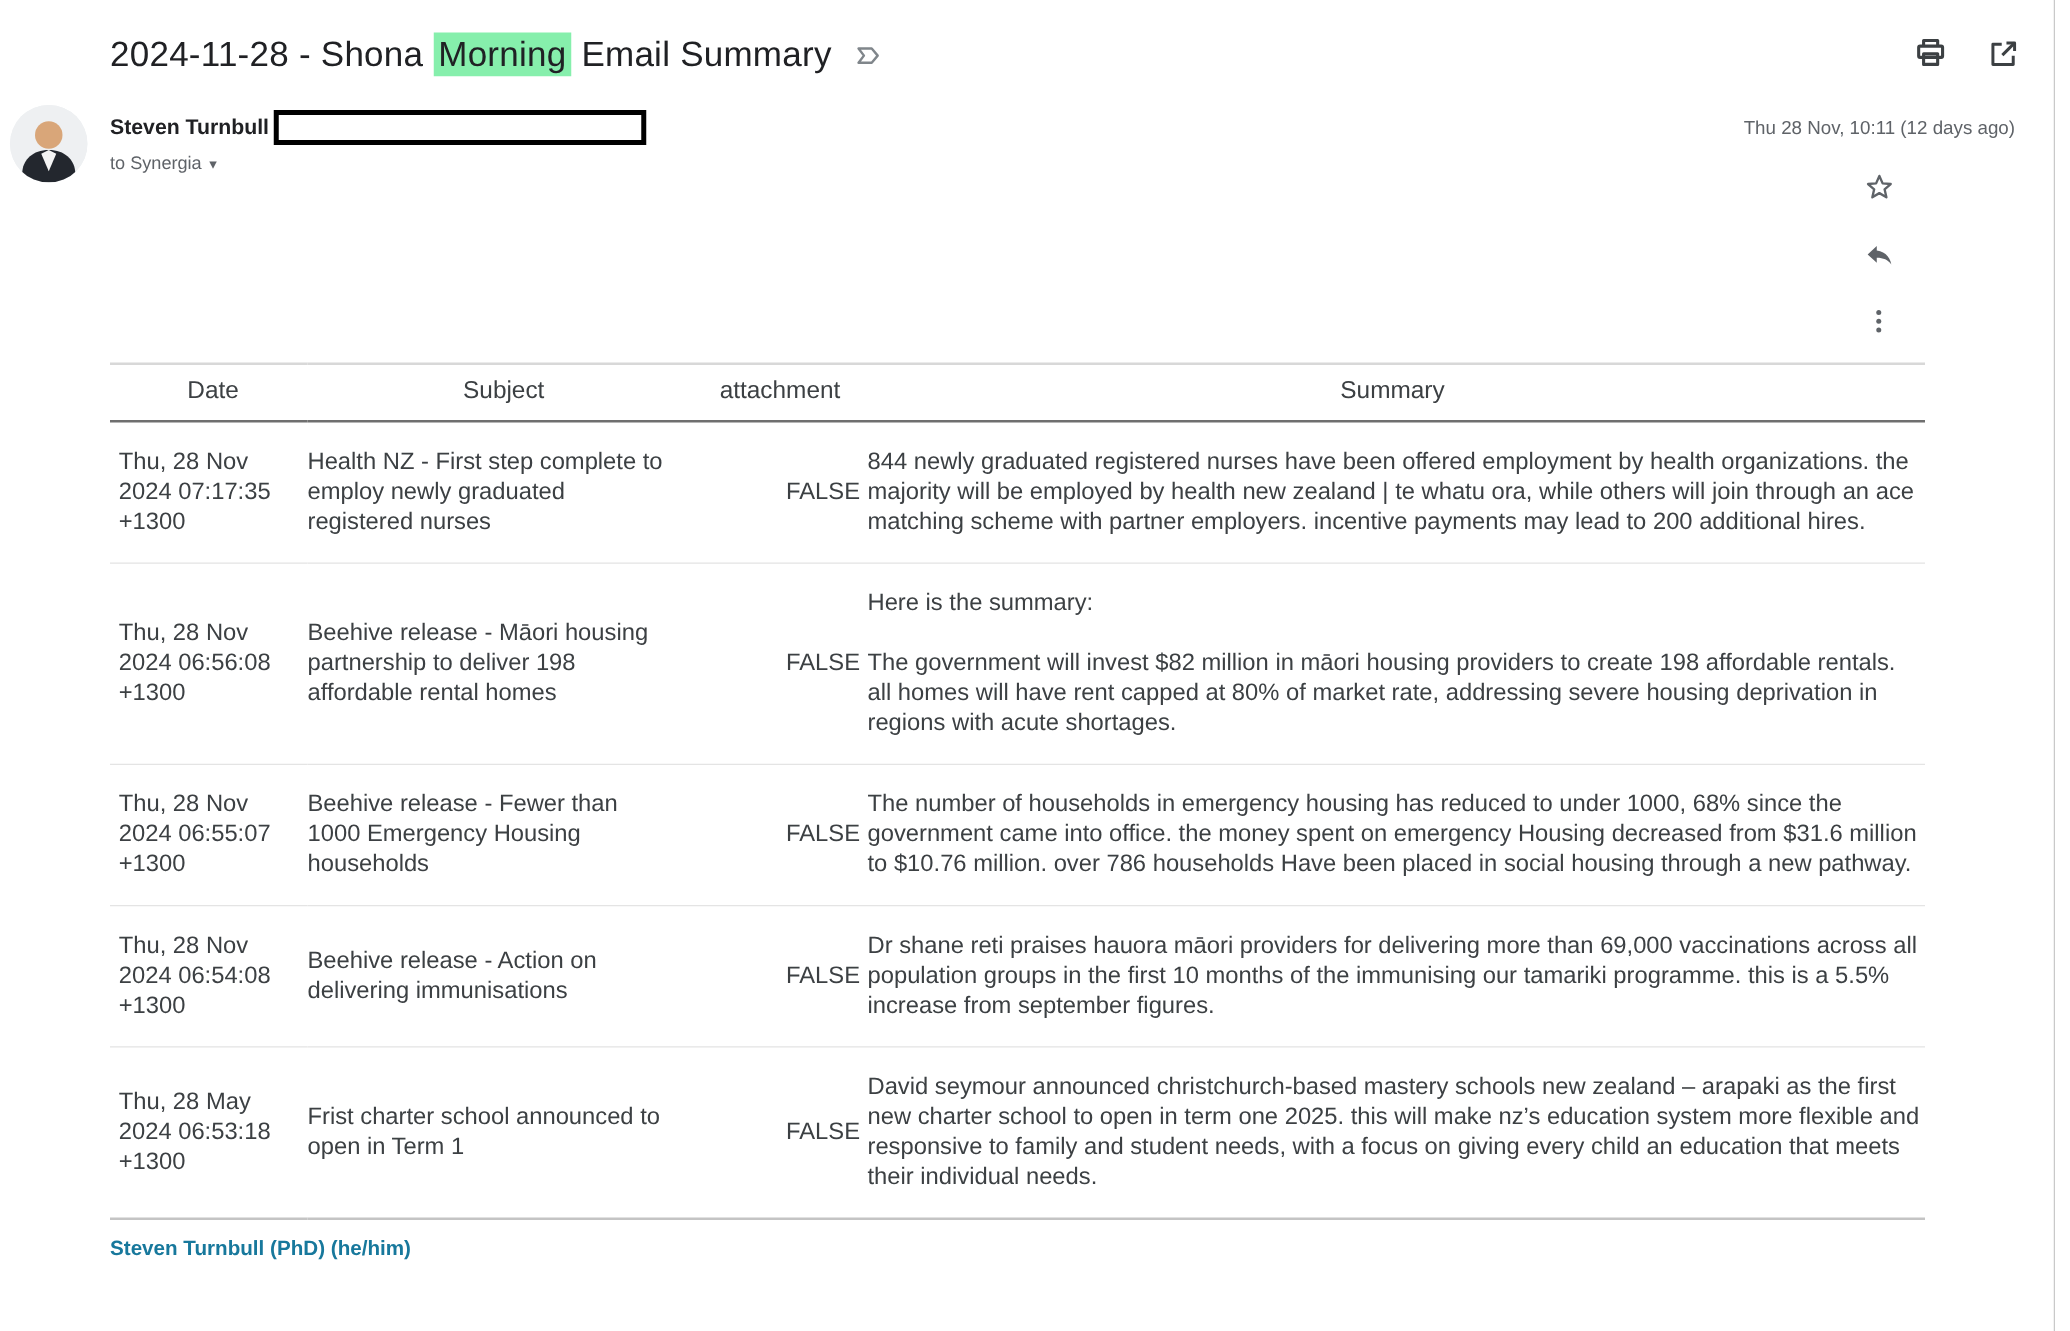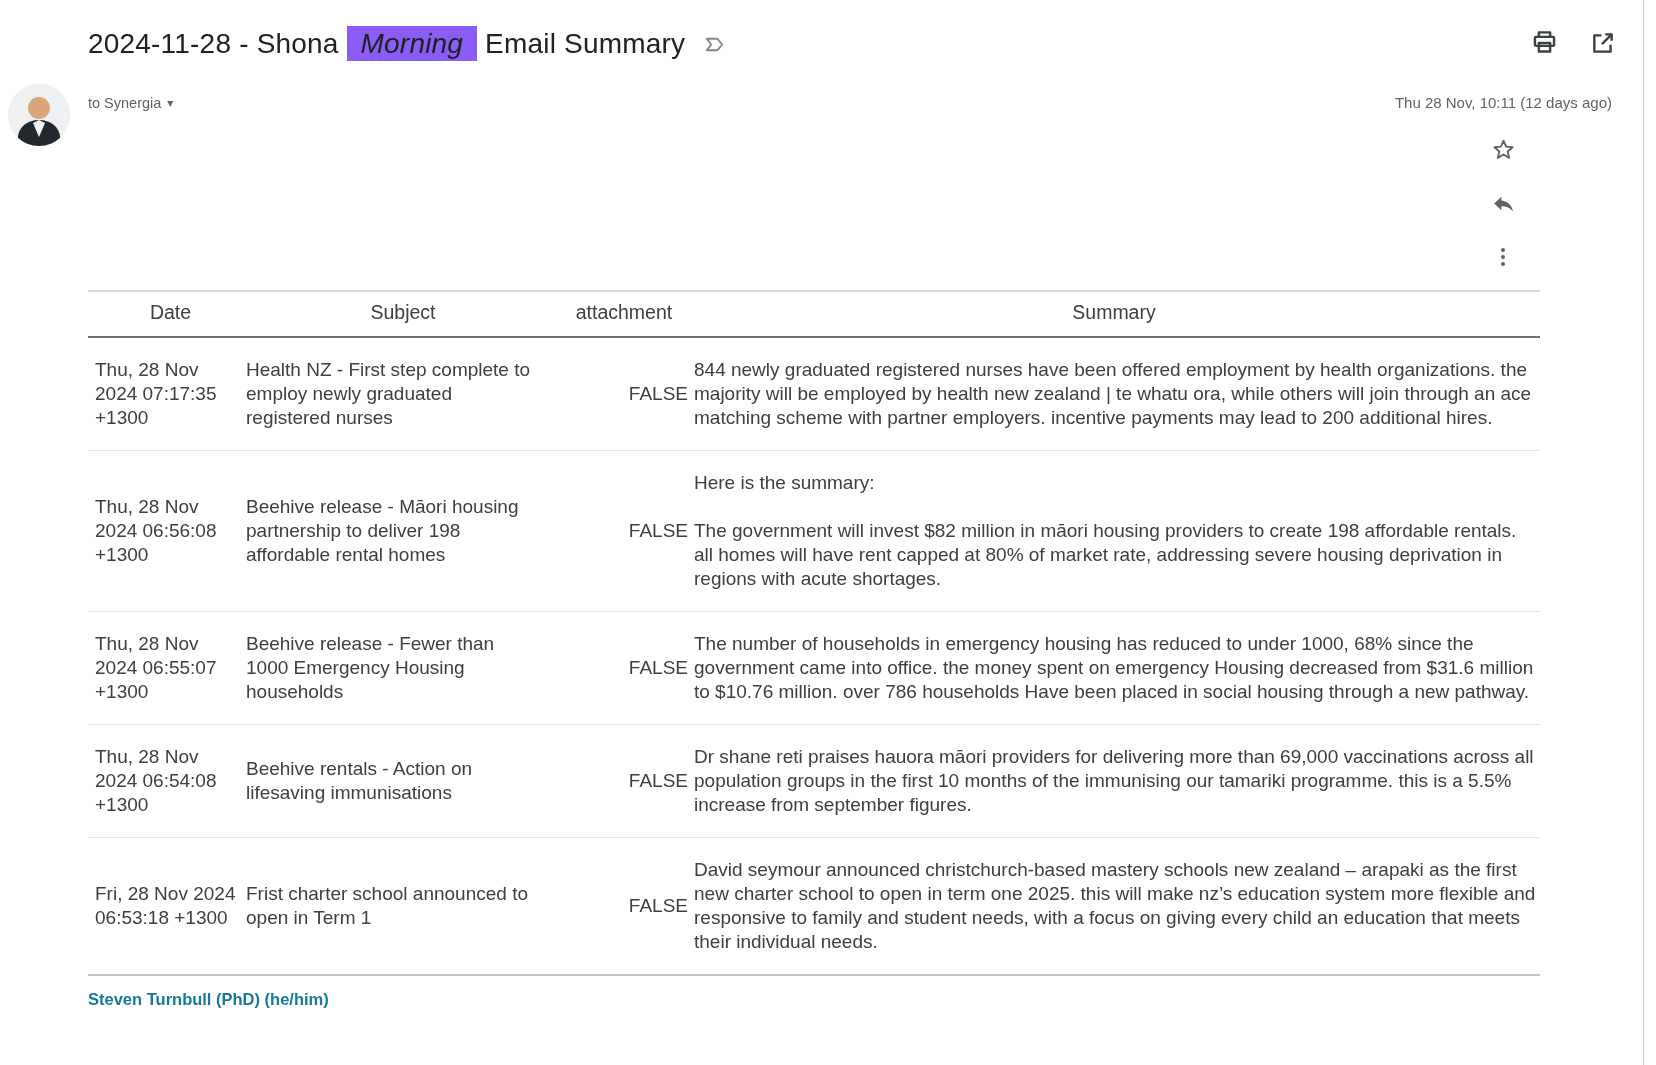--- a/index.html
+++ b/index.html
@@ -6,21 +6,21 @@
   html,body { margin:0; padding:0; }
   body {
     width:1656px; height:1065px; overflow:hidden; background:#ffffff;
     font-family:"Liberation Sans", sans-serif; color:#3c4043; position:relative;
   }
   .right-border { position:absolute; top:0; left:1643px; width:1px; height:1065px; background:#c9c9c9; }
 
   
   .title-row { display:flex; align-items:center; padding:28px 40px 0 88px; }
   .page-title { font-size:28px; font-weight:400; color:#202124; margin:0; letter-spacing:0.2px; }
-  .page-title mark { background:#8b5cf6; color:#202124; padding:2px 14px;font-style:italic; }
+  .page-title mark { background:#86efac; color:#202124; padding:2px 4px; }
   .label-icon-wrap { margin-left:18px; display:flex; align-items:center; }
   .title-actions { margin-left:auto; display:flex; gap:32px; align-items:center; }
   .icon-btn { background:none; border:none; padding:0; cursor:pointer; display:flex; align-items:center; }
 
   
   .header-row { display:flex; align-items:flex-start; margin-top:24px; padding:0 44px 0 8px; }
   .avatar { width:62px; height:62px; border-radius:50%; overflow:hidden; flex:0 0 62px; margin-right:18px; background:#eceff1; }
   .sender-block { padding-top:4px; }
   .sender-line { display:flex; align-items:center; }
   .sender-name { font-size:17px; font-weight:700; color:#202124; }
@@ -85,20 +85,24 @@
 <div class="header-row">
   <div class="avatar">
     <svg width="62" height="62" viewBox="0 0 62 62">
       <rect width="62" height="62" fill="#eef0f2"></rect>
       <circle cx="31" cy="24" r="11" fill="#d9a679"></circle>
       <path d="M31 36c-13 0-20 8-21 16l-1 10h44l-1-10c-1-8-8-16-21-16z" fill="#23272e"></path>
       <path d="M31 36l-6 3 6 14 6-14z" fill="#f4f4f4"></path>
     </svg>
   </div>
   <div class="sender-block">
+    <div class="sender-line">
+      <span class="sender-name">Steven Turnbull</span>
+      <span class="redacted"></span>
+    </div>
     <div class="to-line">
       <span>to Synergia</span>
       <span class="dropdown-arrow">▾</span>
     </div>
   </div>
   <div class="header-right">
     <span class="date-line">Thu 28 Nov, 10:11 (12 days ago)</span>
     <button class="icon-btn" aria-label="Not starred">
       <span>
         <svg width="25" height="25" viewBox="0 0 24 24" fill="none" stroke="#5f6368" stroke-width="1.8" stroke-linejoin="round">
@@ -156,26 +160,26 @@
 The government will invest $82 million in māori housing providers to create 198 affordable rentals. all homes will have rent capped at 80% of market rate, addressing severe housing deprivation in regions with acute shortages.</td>
     </tr>
     <tr>
       <td class="date-cell">Thu, 28 Nov 2024 06:55:07 +1300</td>
       <td class="subject-cell">Beehive release - Fewer than 1000 Emergency Housing households</td>
       <td class="attachment-cell">FALSE</td>
       <td class="summary-cell">The number of households in emergency housing has reduced to under 1000, 68% since the government came into office. the money spent on emergency Housing decreased from $31.6 million to $10.76 million. over 786 households Have been placed in social housing through a new pathway.</td>
     </tr>
     <tr>
       <td class="date-cell">Thu, 28 Nov 2024 06:54:08 +1300</td>
-      <td class="subject-cell">Beehive rentals - Action on lifesaving immunisations</td>
+      <td class="subject-cell">Beehive release - Action on delivering immunisations</td>
       <td class="attachment-cell">FALSE</td>
       <td class="summary-cell">Dr shane reti praises hauora māori providers for delivering more than 69,000 vaccinations across all population groups in the first 10 months of the immunising our tamariki programme. this is a 5.5% increase from september figures.</td>
     </tr>
     <tr>
-      <td class="date-cell">Fri, 28 Nov 2024 06:53:18 +1300</td>
+      <td class="date-cell">Thu, 28 May 2024 06:53:18 +1300</td>
       <td class="subject-cell">Frist charter school announced to open in Term 1</td>
       <td class="attachment-cell">FALSE</td>
       <td class="summary-cell">David seymour announced christchurch-based mastery schools new zealand – arapaki as the first new charter school to open in term one 2025. this will make nz’s education system more flexible and responsive to family and student needs, with a focus on giving every child an education that meets their individual needs.</td>
     </tr>
   </tbody>
 </table>
 
 <div class="signature">
   <div class="sig-name">Steven Turnbull (PhD) (he/him)</div>
 </div>

